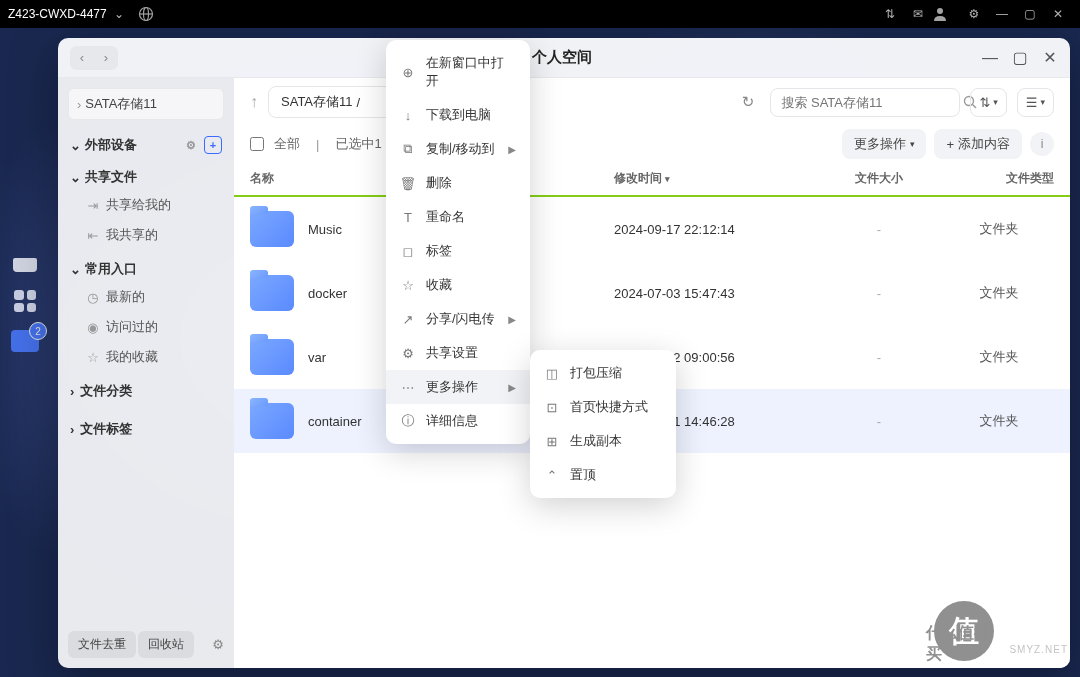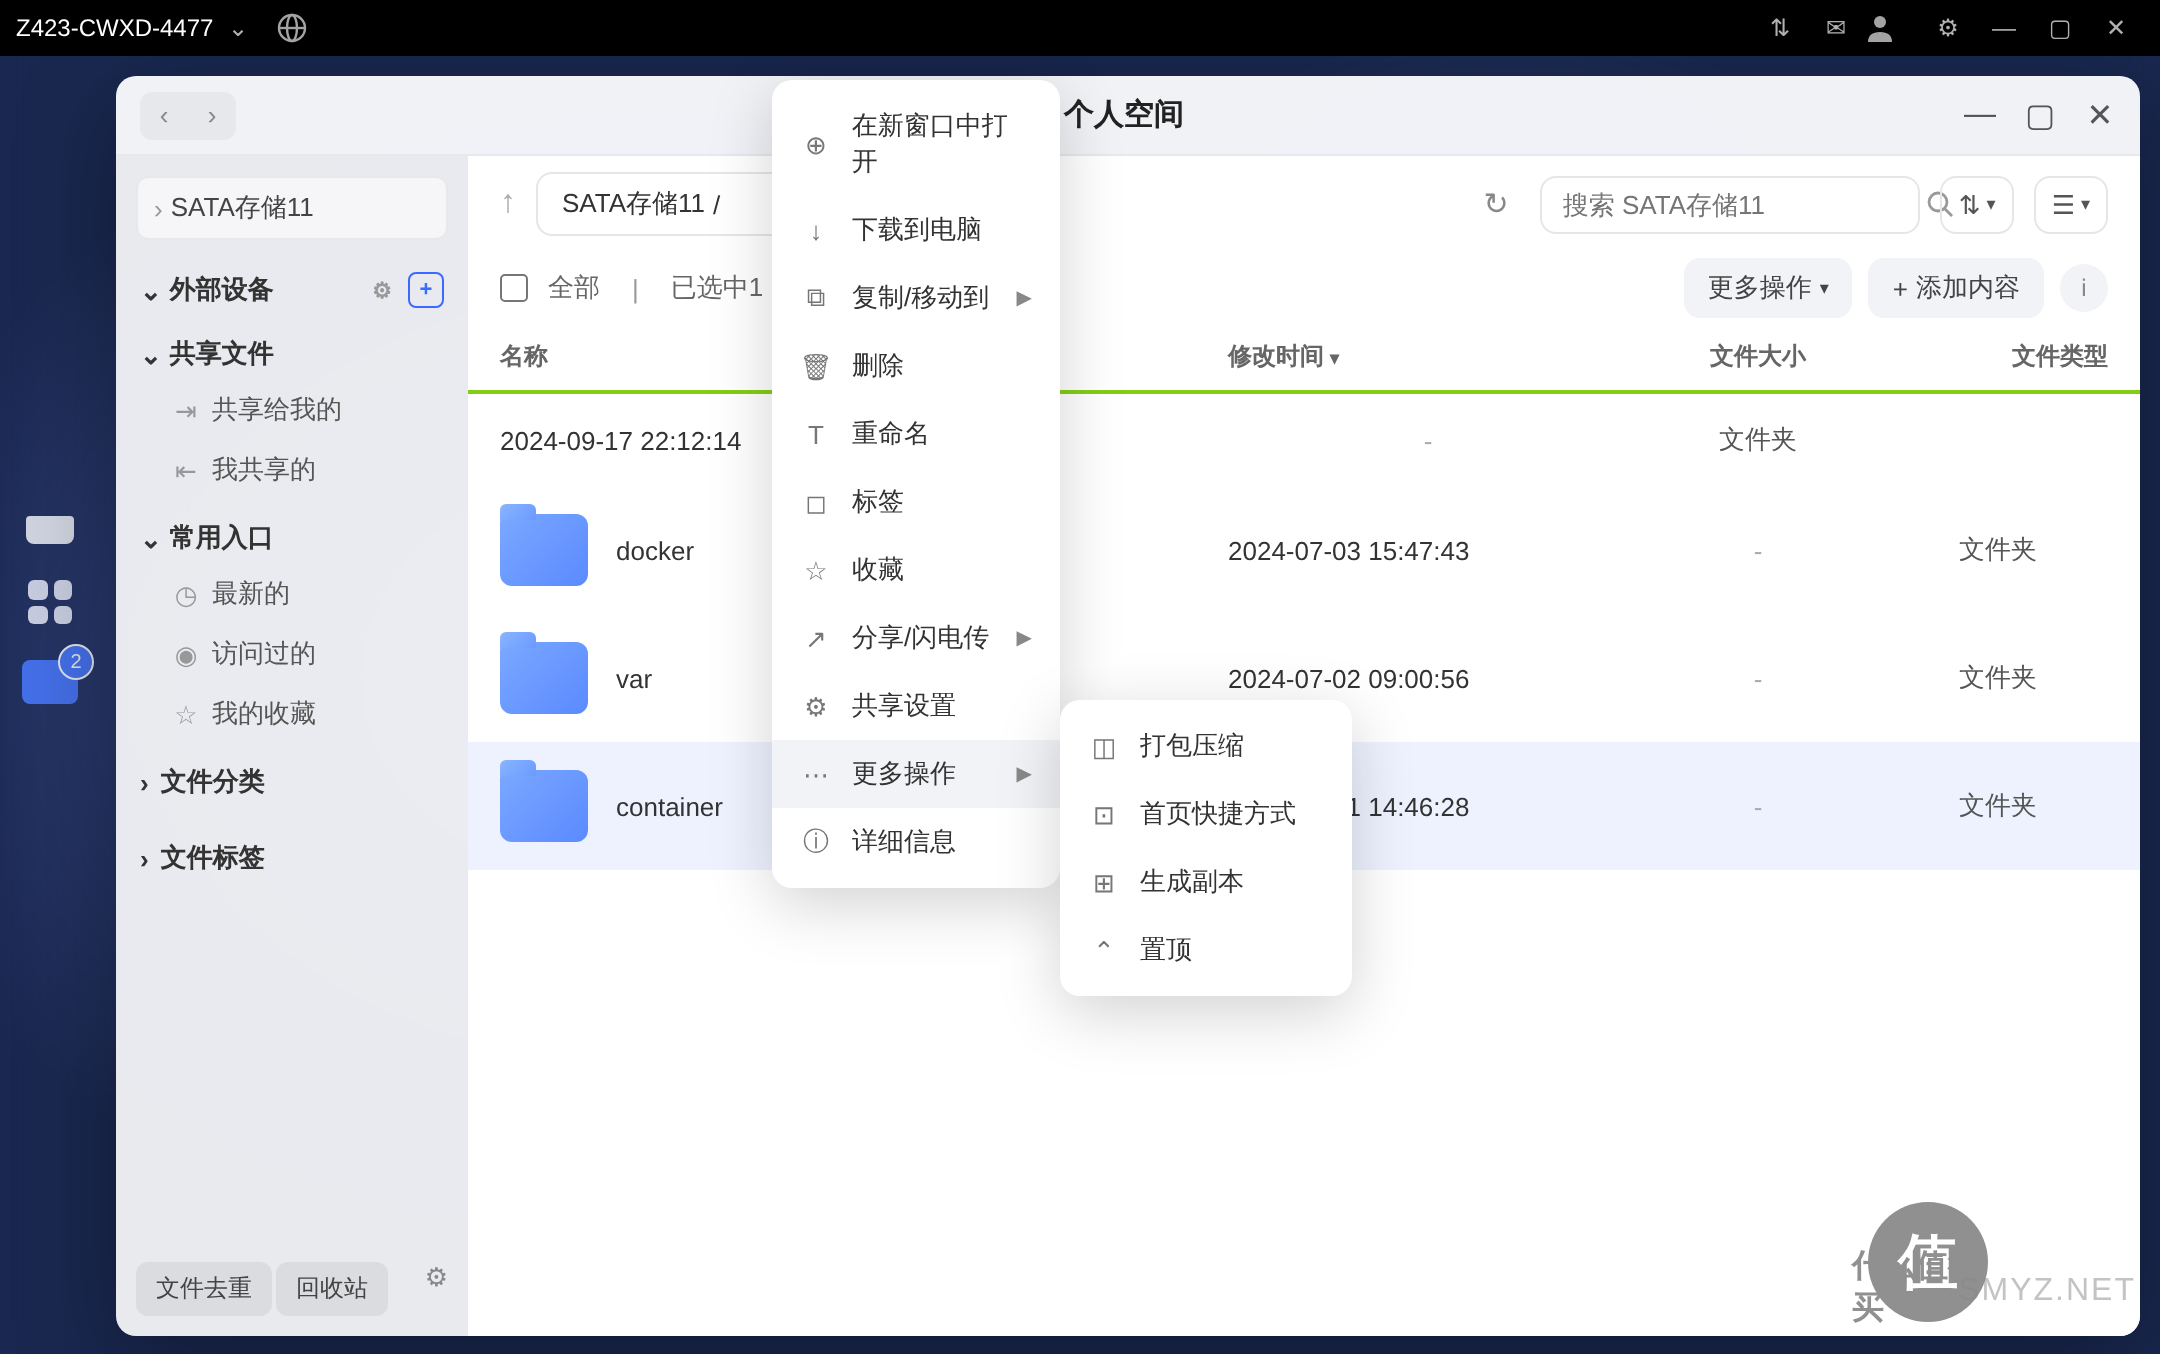--- a/index.html
+++ b/index.html
@@ -44,21 +44,21 @@
 .sidebar { width: 176px; background: rgba(0,0,0,0.03); display: flex; flex-direction: column; font-size: 13px; color: #444; padding-top: 4px; }
 .sb-top { padding: 6px 10px; }
 .sb-crumb { background: rgba(255,255,255,0.6); border: 1px solid rgba(0,0,0,0.06); border-radius: 6px; padding: 6px 8px; font-size: 13px; display: flex; align-items: center; gap: 4px; cursor: pointer; }
 .sb-section { padding: 10px 12px 4px; display: flex; align-items: center; gap: 4px; font-weight: 600; color: #333; cursor: pointer; }
 .sb-section .tail { margin-left: auto; display: flex; gap: 4px; }
 .sb-section .tail span { width: 18px; height: 18px; display: flex; align-items: center; justify-content: center; font-size: 11px; }
 .addbox { border: 1.5px solid #3a6aff; color: #3a6aff; border-radius: 4px; font-weight: bold; }
 .sb-item { padding: 6px 12px 6px 28px; display: flex; align-items: center; gap: 6px; cursor: pointer; color: #555; }
 .sb-item .ic { width: 14px; opacity: .55; display: inline-block; text-align: center; }
 .sb-collapsed { padding: 10px 12px; display: flex; align-items: center; gap: 6px; font-weight: 600; color: #333; cursor: pointer; }
-.sb-footer { margin-top: auto; padding: 10px; display: flex; gap: 2px; }
+.sb-footer { margin-top: auto; padding: 10px; display: flex; gap: 2px; align-items: center; }
 .sb-fbtn { padding: 5px 10px; background: rgba(0,0,0,0.06); border-radius: 6px; font-size: 12px; color: #444; cursor: pointer; }
 .sb-fgear { margin-left: auto; color: #888; cursor: pointer; }
 
 
 .main { flex: 1; display: flex; flex-direction: column; background: #fff; border-radius: 0 0 10px 0; }
 .toolbar { height: 48px; display: flex; align-items: center; padding: 0 16px; gap: 10px; }
 .tb-up { color: #aaa; cursor: pointer; font-size: 16px; }
 .crumb-box { border: 1px solid #e5e6ea; border-radius: 8px; padding: 6px 12px; font-size: 13px; color: #333; flex: 0 0 auto; min-width: 140px; display: flex; align-items: center; gap: 4px; }
 .tb-spacer { flex: 1; }
 .tb-refresh { color: #888; cursor: pointer; font-size: 15px; padding: 0 6px; }
@@ -90,21 +90,21 @@
 .ctx2 { position: absolute; left: 530px; top: 350px; width: 146px; background: #fff; border-radius: 10px; box-shadow: 0 8px 32px rgba(0,0,0,.18); padding: 6px 0; z-index: 21; font-size: 13px; }
 .ctx-item { display: flex; align-items: center; gap: 10px; padding: 8px 14px; cursor: pointer; color: #333; }
 .ctx-item:hover, .ctx-item.hl { background: #f2f3f7; }
 .ctx-item .cic { width: 16px; color: #777; display: flex; justify-content: center; }
 .ctx-item .arr { margin-left: auto; color: #888; font-size: 10px; }
 
 
 .wm1 { position: absolute; right: 86px; bottom: 16px; z-index: 30; opacity: .65; }
 .wm1 .c { width: 60px; height: 60px; border-radius: 50%; background: #555; color: #fff; display: flex; align-items: center; justify-content: center; font-size: 30px; font-weight: bold; position: relative; }
 .wm1 .t { position: absolute; color: #555; font-size: 16px; font-weight: 600; }
-.wm2 { position: absolute; right: 12px; bottom: 22px; z-index: 30; color: #888; font-size: 16px; letter-spacing: 1px; opacity: .5; }
+.wm2 { position: absolute; right: 12px; bottom: 22px; z-index: 30; color: #888; font-size: 10px; letter-spacing: 1px; opacity: .5; }
 
 svg { display: block; }
 </style>
 </head>
 <body>
 
 <div class="desktop-bg"></div>
 
 <div class="os-bar">
   <span class="host">
@@ -278,20 +278,24 @@
         <span class="sort">
             <span>修改时间</span>
             <span style="font-size:9px">▾</span>
           </span>
         <span style="text-align:center">文件大小</span>
         <span style="text-align:right">文件类型</span>
       </div>
 
       <div class="tbody" id="tbody">
           <div class="trow">
+            <div class="fname">
+              <div class="folder-icon"></div>
+              <span>Music</span>
+            </div>
   <span>2024-09-17 22:12:14</span>
   <span class="tsize">-</span>
   <span class="ttype">文件夹</span>
           </div>
           <div class="trow">
             <div class="fname">
               <div class="folder-icon"></div>
               <span>docker</span>
             </div>
   <span>2024-07-03 15:47:43</span>

